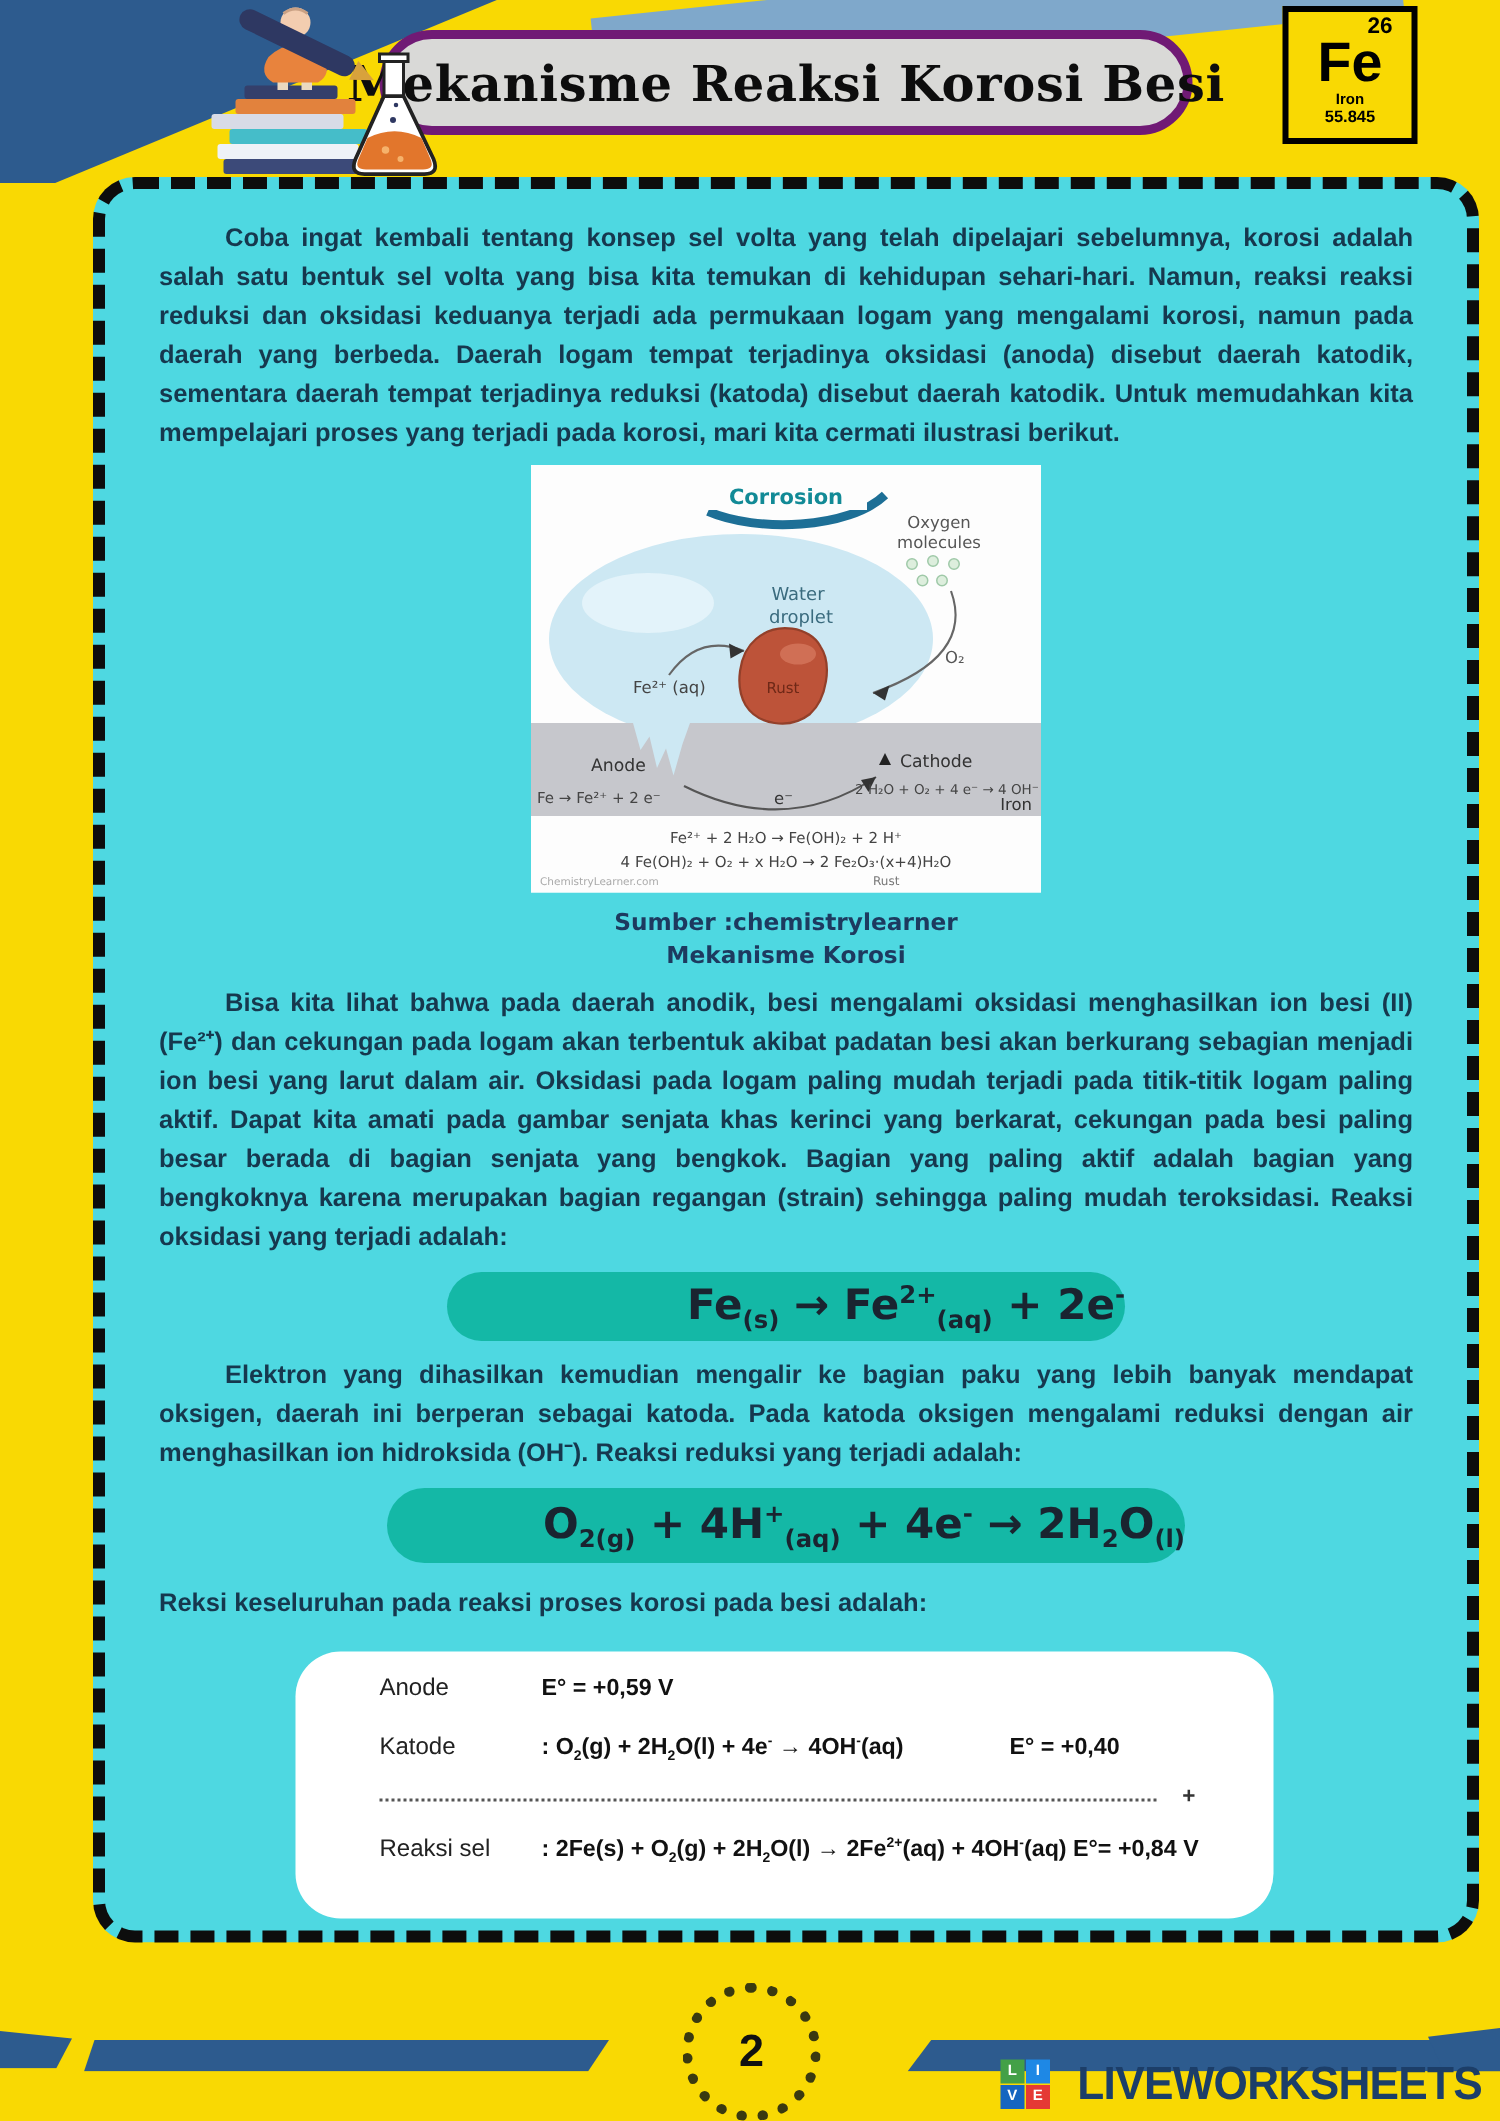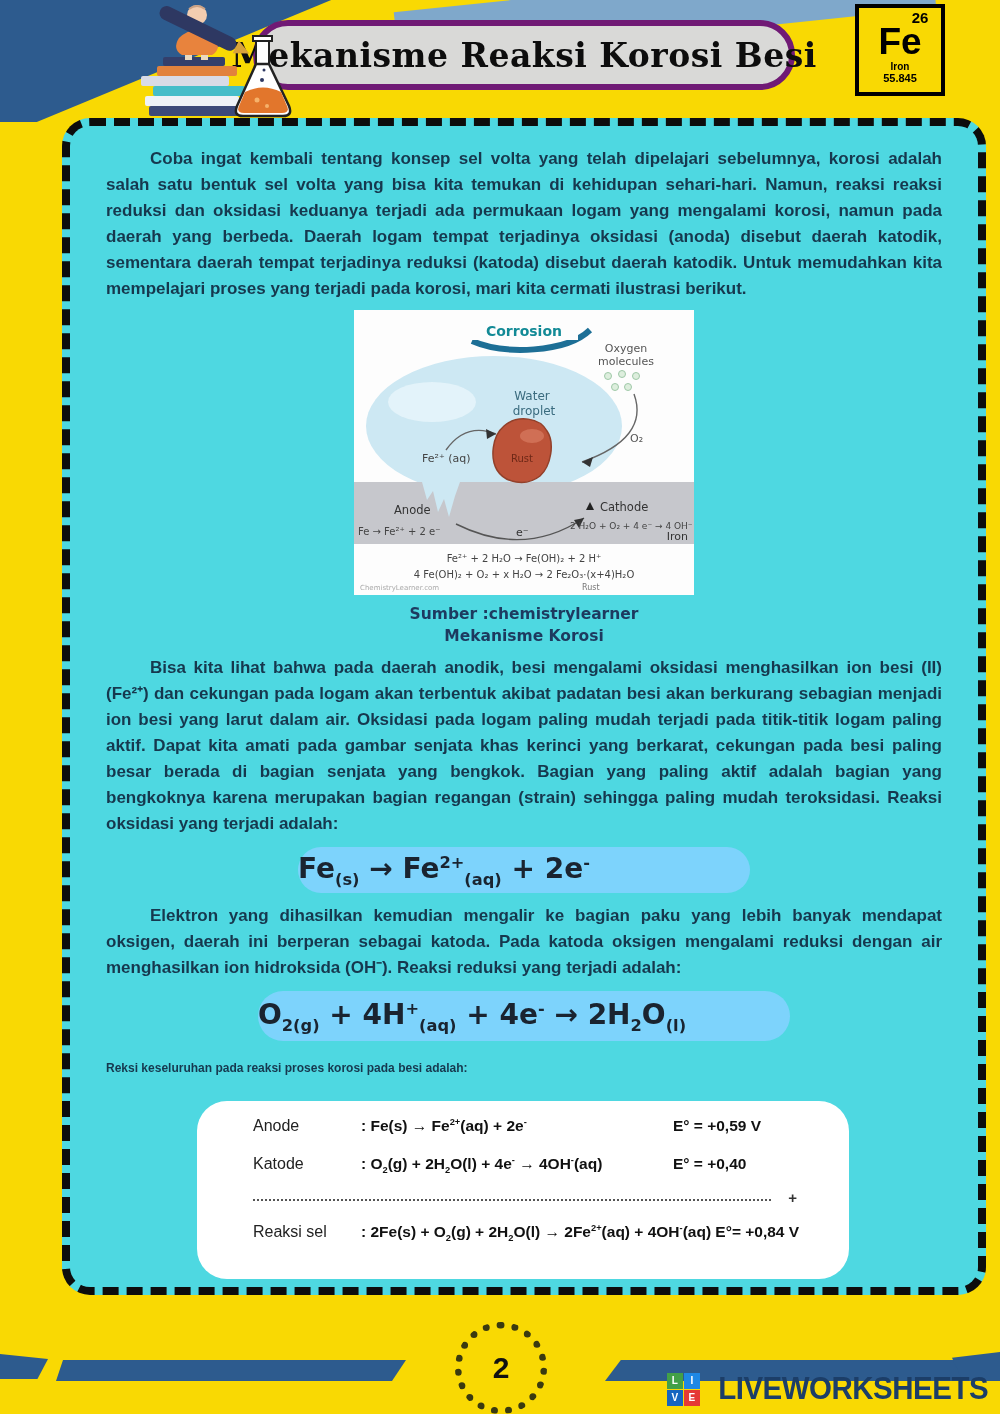--- a/index.html
+++ b/index.html
@@ -25,26 +25,26 @@
   
   .card{position:absolute;left:38px;top:118px;width:924px;height:1177px;box-sizing:border-box;
       background:#4ED8E1;border:8px dashed #0d0d0d;border-radius:28px;z-index:3;
       padding:20px 36px;color:#16384E;margin-left:24px;}
   .para{font-size:17px;line-height:26px;font-weight:700;text-align:justify;color:#16384E;margin:0;}
   .indent{text-indent:44px;}
   .figure-wrap{width:340px;margin:8px auto 0;}
   .figure-panel{width:340px;height:285px;background:#fdfdfd;}
   .caption{text-align:center;font-family:"DejaVu Sans",sans-serif;font-weight:600;font-size:15.5px;
       line-height:22px;color:#1d3a5f;margin-top:4px;}
-  .pill{background:#7dd3fc;border-radius:26px;display:flex;align-items:center;justify-content:flex-start;
+  .pill{background:#14b8a6;border-radius:26px;display:flex;align-items:center;justify-content:flex-end;
       font-family:"DejaVu Sans",sans-serif;font-weight:800;color:#1a2430;white-space:nowrap;}
   .pill sub,.pill sup{font-size:58%;font-weight:800;}
   .pill1{width:452px;height:46px;margin:10px auto 0;font-size:28px;}
   .pill2{width:532px;height:50px;margin:10px auto 0;font-size:28px;}
-  .overall{margin-top:14px;font-size:12px;font-weight:700;color:#16384E;}
+  .overall{margin-top:14px;font-size:17px;font-weight:700;color:#16384E;}
   
   .summary-box{position:absolute;left:127px;bottom:8px;width:652px;height:178px;background:#fff;
       border-radius:30px;}
   .wrow{position:absolute;left:56px;right:28px;display:flex;align-items:baseline;color:#111;}
   .wrow .lbl{width:108px;font-size:16px;font-weight:400;color:#222;flex:none;}
   .wrow .eq{flex:1;font-size:15.5px;font-weight:700;white-space:nowrap;}
   .wrow .eq sub,.wrow .eq sup{font-size:60%;}
   .wrow .pot{width:148px;font-size:15.5px;font-weight:700;flex:none;}
   .divider{position:absolute;left:56px;right:78px;top:98px;border-top:2px dotted #555;}
   .plus{position:absolute;right:52px;top:88px;font-size:15px;font-weight:700;color:#333;}
@@ -188,21 +188,20 @@
 
   <div class="pill pill2">
     <span>O<sub>2(g)</sub> + 4H<sup>+</sup><sub>(aq)</sub> + 4e<sup>-</sup> → 2H<sub>2</sub>O<sub>(l)</sub></span>
   </div>
 
   <p class="para overall">Reksi keseluruhan pada reaksi proses korosi pada besi adalah:</p>
 
   <div class="summary-box">
     <div class="wrow" style="top:16px">
       <span class="lbl">Anode</span>
-      <span class="eq">: Fe(s) → Fe<sup>2+</sup>(aq) + 2e<sup>-</sup></span>
       <span class="pot">E° = +0,59 V</span>
     </div>
     <div class="wrow" style="top:54px">
       <span class="lbl">Katode</span>
       <span class="eq">: O<sub>2</sub>(g) + 2H<sub>2</sub>O(l) + 4e<sup>-</sup> → 4OH<sup>-</sup>(aq)</span>
       <span class="pot">E° = +0,40</span>
     </div>
     <div class="divider"></div>
     <div class="plus">+</div>
     <div class="wrow" style="top:122px">

